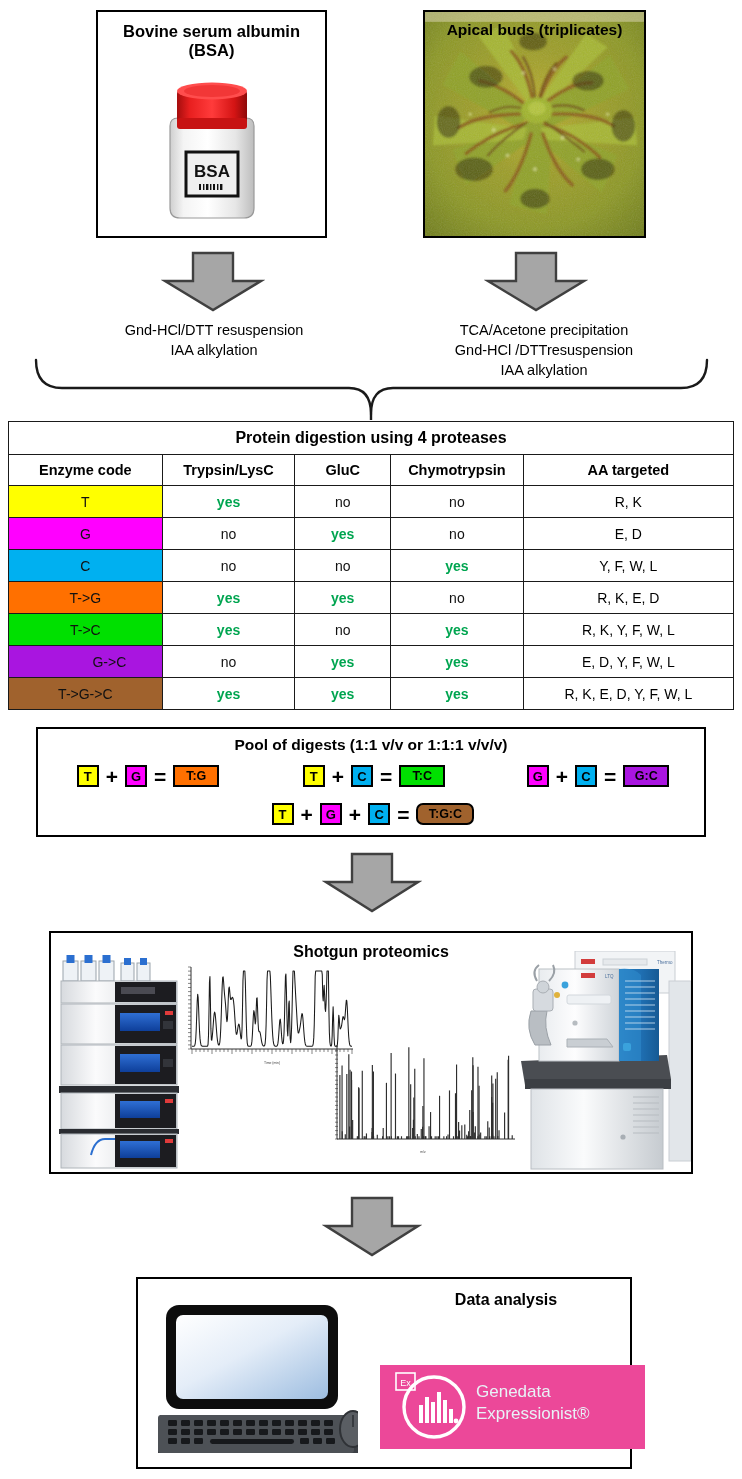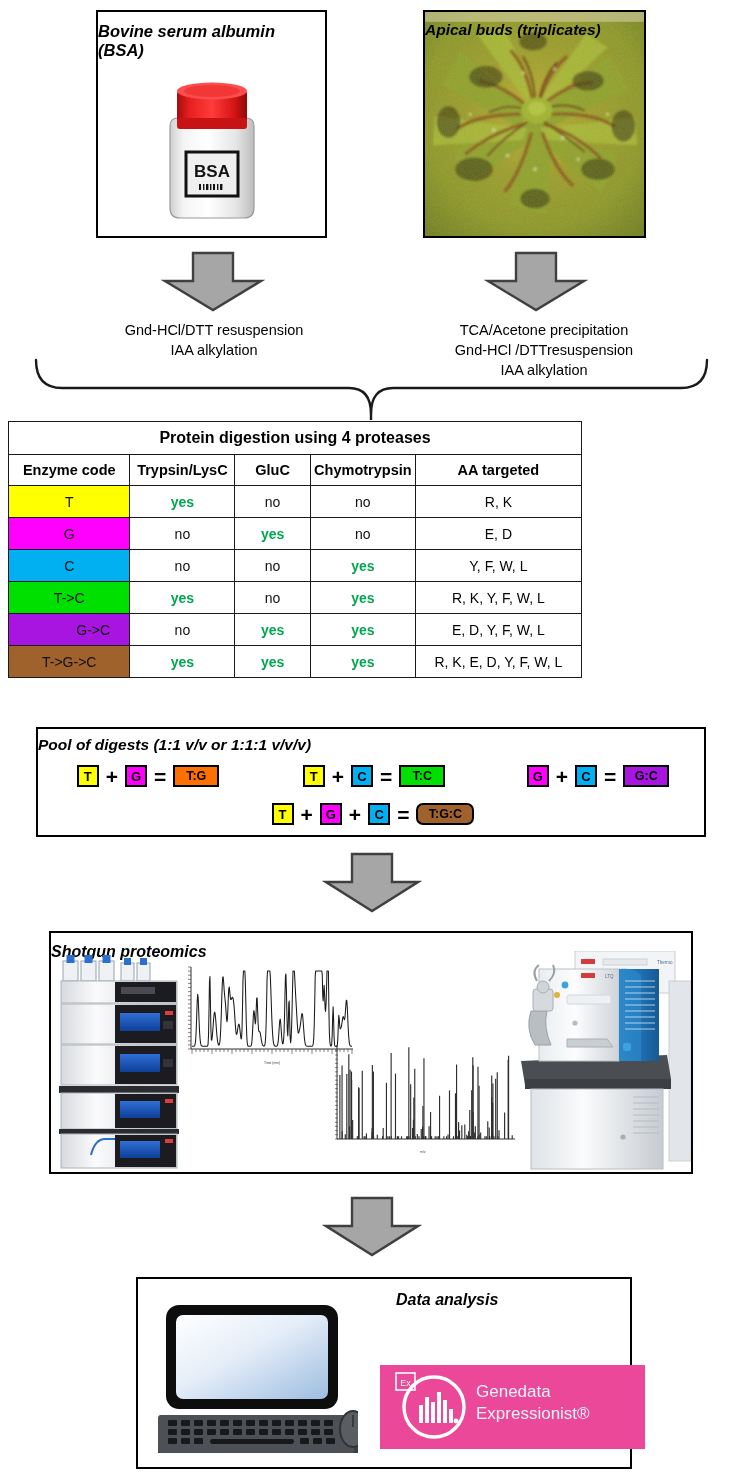--- a/index.html
+++ b/index.html
@@ -3,39 +3,39 @@
 <meta charset="utf-8">
 <style>
   html,body{margin:0;padding:0;background:#ffffff;}
   body{
     width:742px;height:1479px;position:relative;overflow:hidden;
     font-family:"Liberation Sans","DejaVu Sans",sans-serif;
     color:#000;
   }
   .abs{position:absolute;}
   .box{border:2px solid #000;background:#fff;box-sizing:border-box;}
-  .ttl{font-weight:bold;line-height:1.18;font-style:italic;}
+  .ttl{font-weight:bold;text-align:center;line-height:1.18;}
 
   
   #bsa-panel{left:96px;top:10px;width:231px;height:228px;}
   #bsa-title{position:absolute;left:0;top:10px;width:100%;font-size:16.5px;}
   #bsa-bottle{position:absolute;left:50%;top:62px;transform:translateX(-50%);width:104px;height:156px;}
 
   #buds-panel{left:423px;top:10px;width:223px;height:228px;overflow:hidden;}
   #buds-photo{position:absolute;left:0;top:0;width:100%;height:100%;}
   #buds-title{position:absolute;left:0;top:9px;width:100%;font-size:15.5px;z-index:3;}
 
   
   .arrow{display:block;}
 
   
   .steptext{text-align:center;font-size:14.5px;line-height:1.38;white-space:pre-line;}
 
   
-  #tbl-wrap{left:8px;top:421px;width:574px;}
+  #tbl-wrap{left:8px;top:421px;width:726px;}
   table.dig{border-collapse:collapse;width:100%;table-layout:fixed;background:#fff;}
   table.dig td,table.dig th{border:1.5px solid #1a1a1a;text-align:center;font-size:14px;padding:0;height:31px;}
   table.dig th.cap{font-weight:bold;font-size:16px;height:32px;}
   table.dig th.hdr{font-weight:bold;font-size:14.5px;height:30px;}
   td.yes{color:#00a550;font-weight:bold;}
   td.no{color:#111;}
   td.code{font-weight:normal;color:#111;}
 
   
   #pool-panel{left:36px;top:727px;width:670px;height:110px;}
@@ -251,20 +251,27 @@
           <td class="yes" style="color: rgb(0, 165, 80);">yes</td>
           <td class="no">no</td>
           <td>E, D</td>
         </tr>
         <tr>
           <td class="code" style="background: rgb(0, 176, 240);">C</td>
           <td class="no">no</td>
           <td class="no">no</td>
           <td class="yes" style="color: rgb(0, 165, 80);">yes</td>
           <td>Y, F, W, L</td>
+        </tr>
+        <tr>
+          <td class="code" style="background: rgb(255, 112, 0);">T-&gt;G</td>
+          <td class="yes" style="color: rgb(0, 165, 80);">yes</td>
+          <td class="yes" style="color: rgb(0, 165, 80);">yes</td>
+          <td class="no">no</td>
+          <td>R, K, E, D</td>
         </tr>
         <tr>
           <td class="code" style="background: rgb(0, 224, 0);">T-&gt;C</td>
           <td class="yes" style="color: rgb(0, 165, 80);">yes</td>
           <td class="no">no</td>
           <td class="yes" style="color: rgb(0, 165, 80);">yes</td>
           <td>R, K, Y, F, W, L</td>
         </tr>
         <tr>
           <td class="code" style="background: rgb(169, 21, 224); padding-left: 48px;">G-&gt;C</td>

